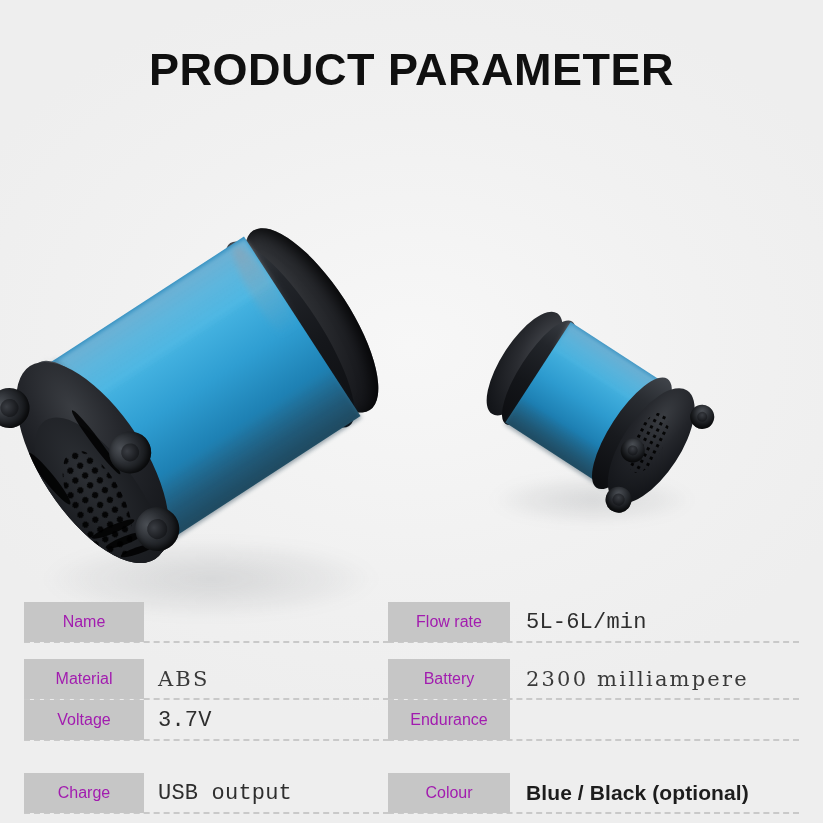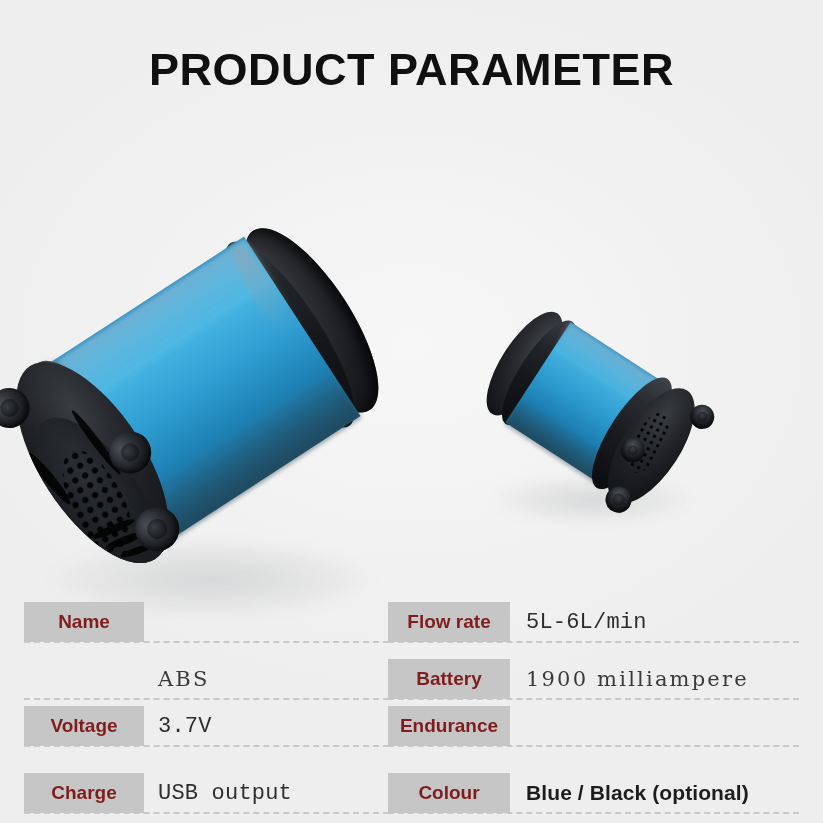--- a/index.html
+++ b/index.html
@@ -354,23 +354,23 @@
   .spec-label {
     position: absolute;
     left: 0;
     top: 0;
     height: 40px;
     background: #c6c6c6;
     display: flex;
     align-items: center;
     justify-content: center;
     font-family: "Liberation Sans", sans-serif;
-    font-weight: 700;
-    font-size: 19px;
-    color: #7f1d1d;
+    font-weight: 400;
+    font-size: 16px;
+    color: #a21caf;
     white-space: nowrap;
     box-sizing: border-box;
     padding: 0 6px;
   }
   .cell-col1 .spec-label { width: 120px; }
   .cell-col2 .spec-label { width: 122px; }
 
   .spec-value {
     position: absolute;
     top: 0;
@@ -468,30 +468,31 @@
       <div class="spec-cell cell-col2">
         <div class="spec-underline"></div>
         <div class="spec-label">Flow rate</div>
         <div class="spec-value v-sans">5L-6L/min</div>
       </div>
     </div>
 
     <div class="spec-row" style="top:57px;">
       <div class="spec-cell cell-col1">
         <div class="spec-underline"></div>
+        <div class="spec-label">Material</div>
         <div class="spec-value v-serif">ABS</div>
       </div>
       <div class="spec-cell cell-col2">
         <div class="spec-underline"></div>
         <div class="spec-label">Battery</div>
-        <div class="spec-value v-serif">1900 milliampere</div>
+        <div class="spec-value v-serif">2300 milliampere</div>
       </div>
     </div>
 
-    <div class="spec-row" style="top:104px;">
+    <div class="spec-row" style="top:98px;">
       <div class="spec-cell cell-col1">
         <div class="spec-underline"></div>
         <div class="spec-label">Voltage</div>
         <div class="spec-value v-sans">3.7V</div>
       </div>
       <div class="spec-cell cell-col2">
         <div class="spec-underline"></div>
         <div class="spec-label">Endurance</div>
       </div>
     </div>

